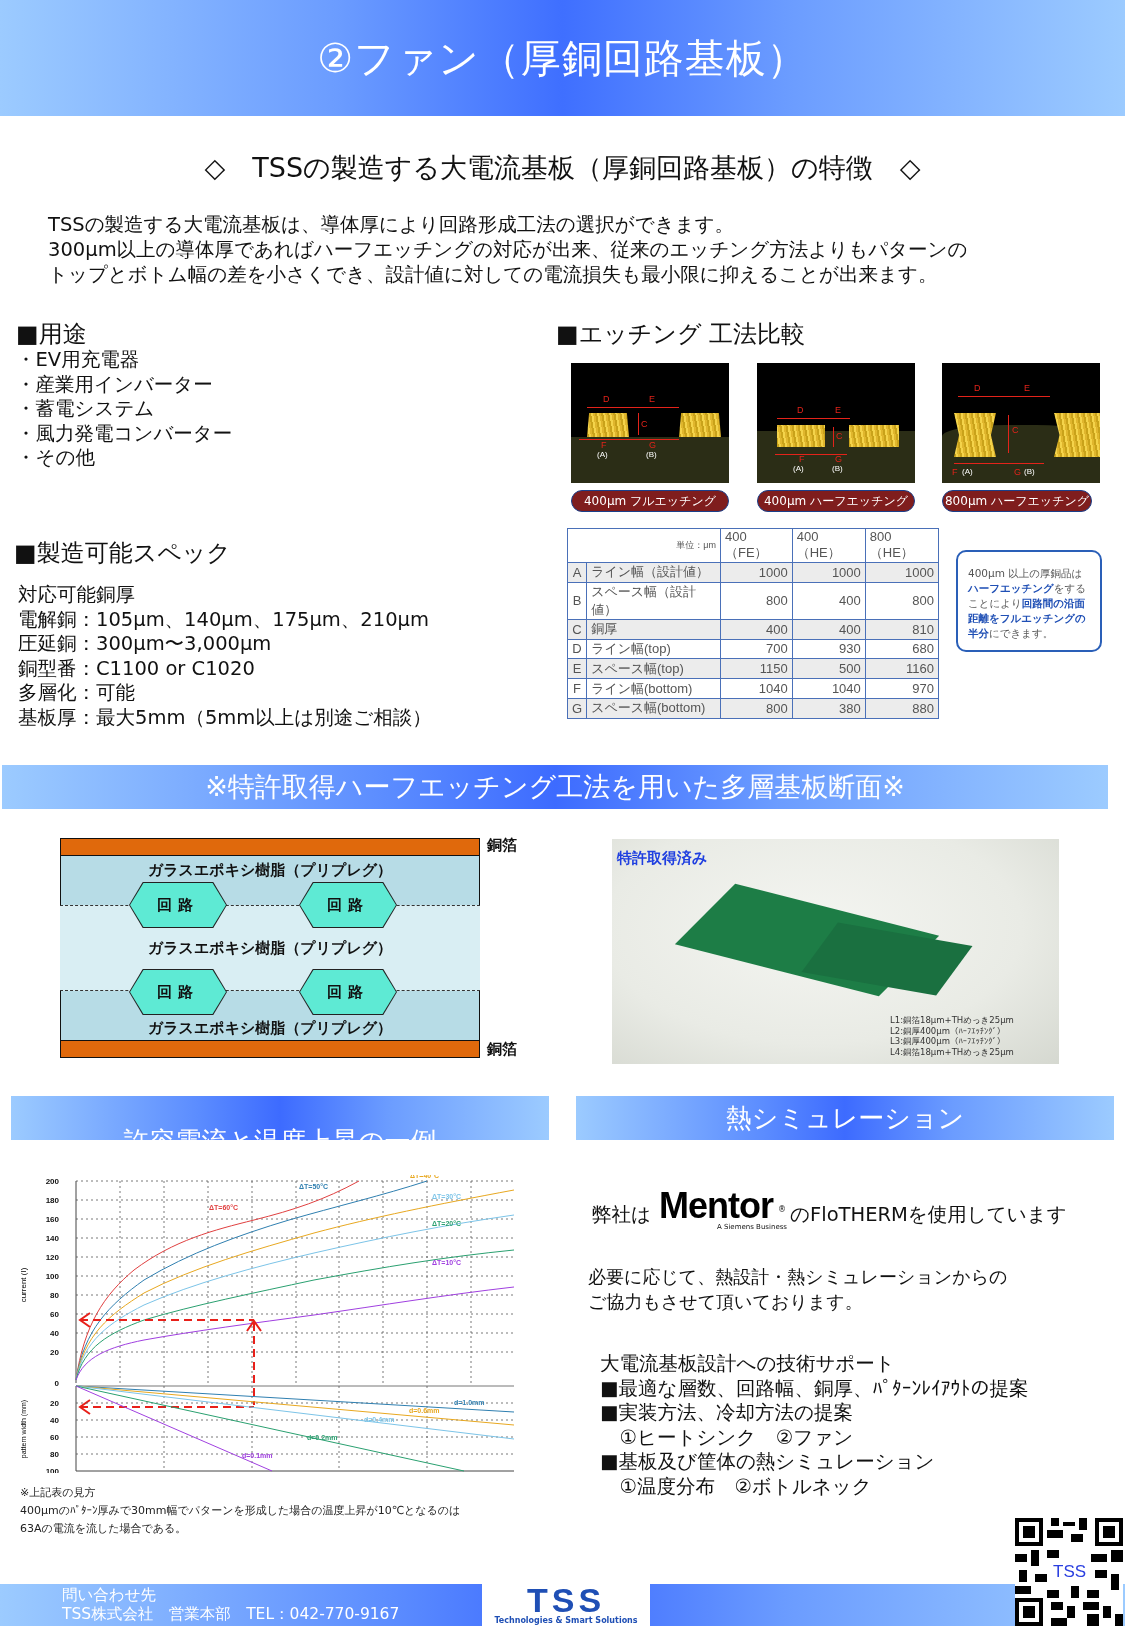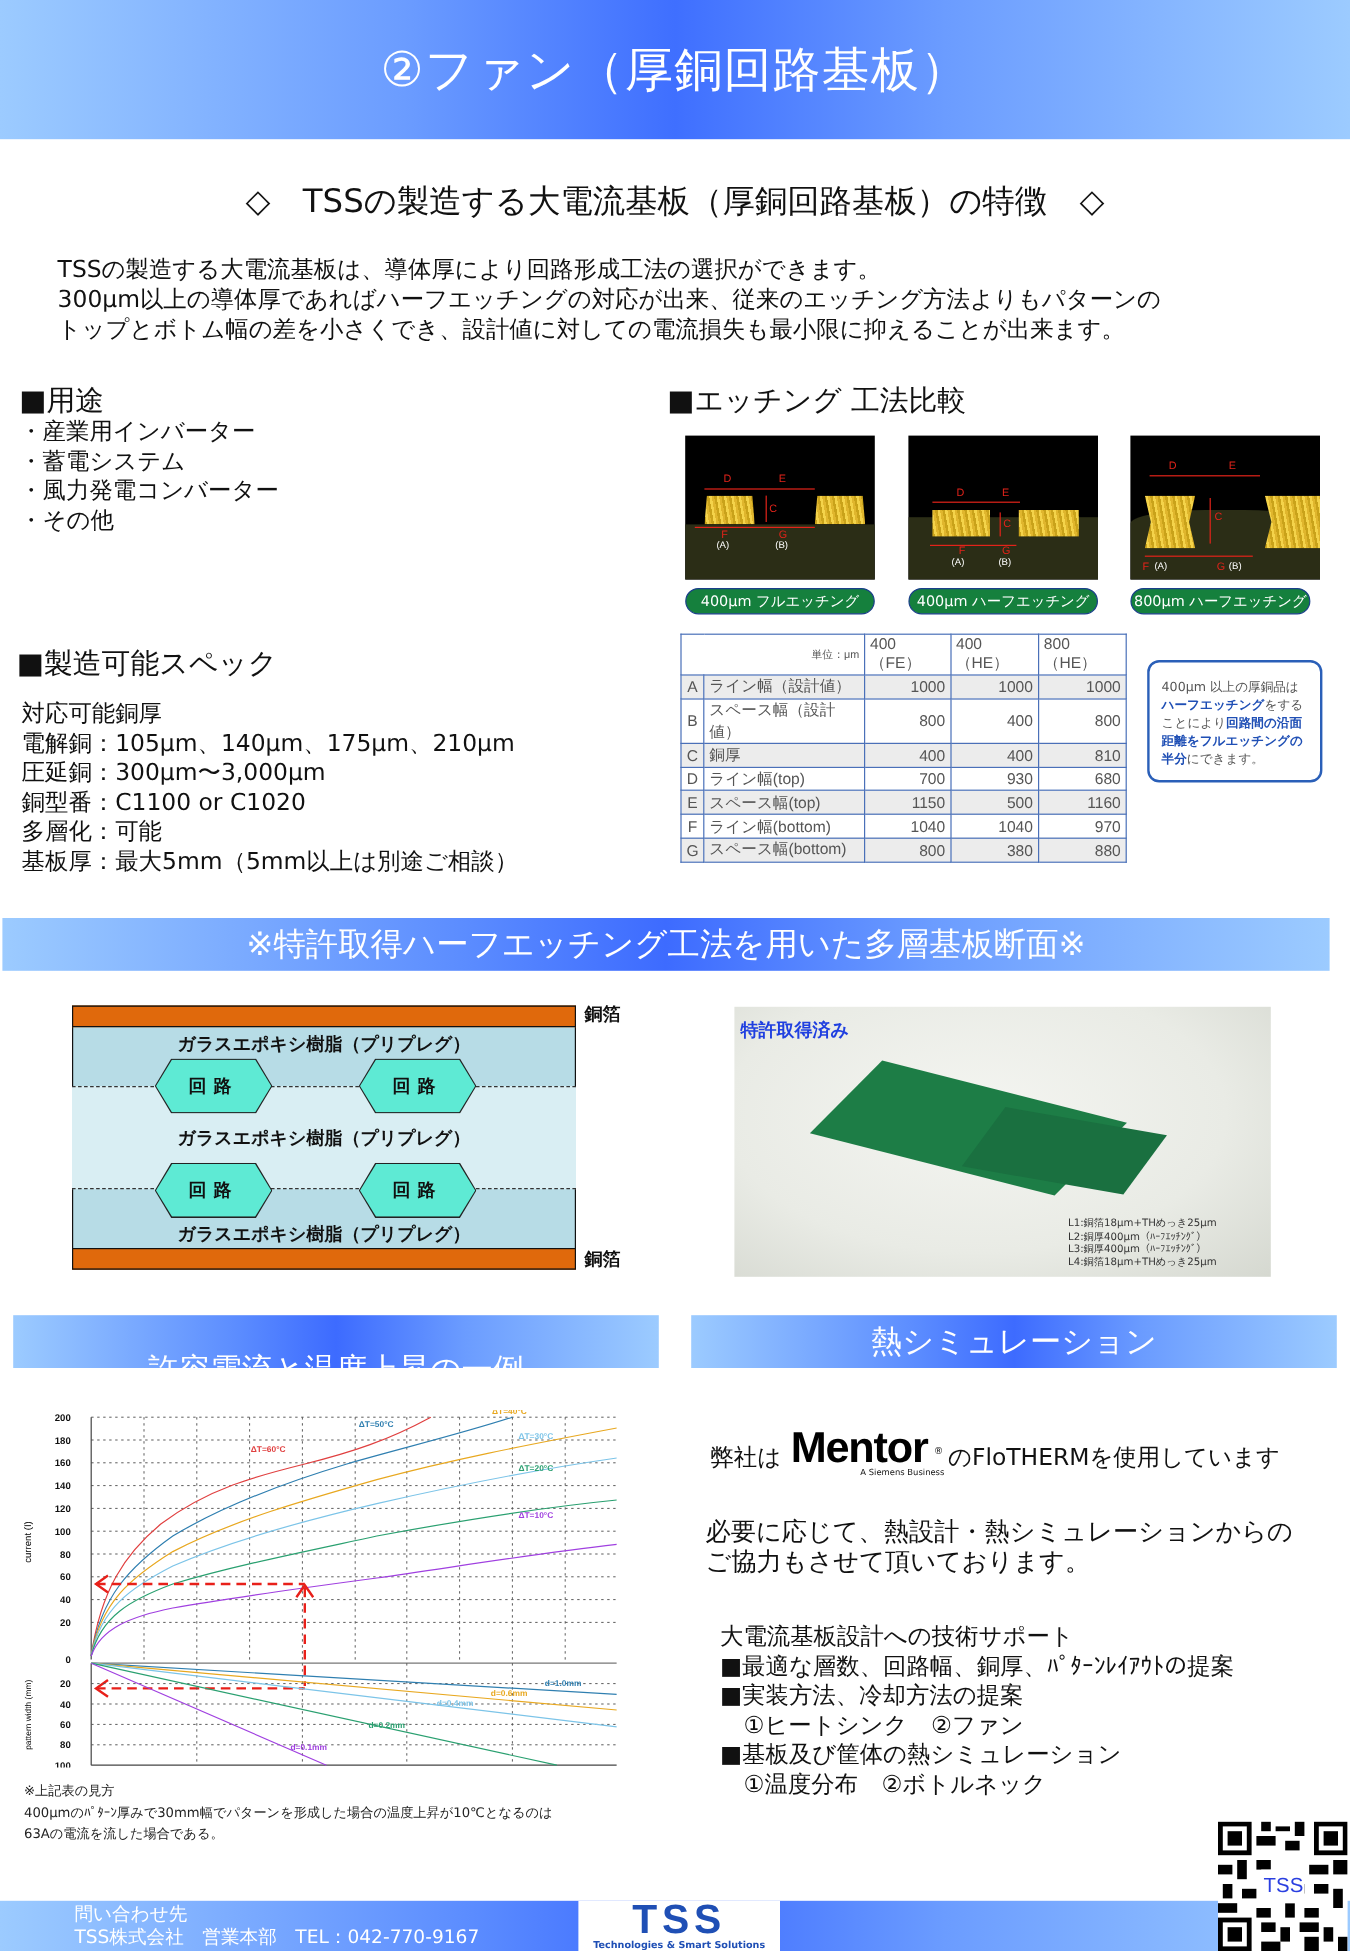--- a/index.html
+++ b/index.html
@@ -19,21 +19,21 @@
   .sec-head { font-size:24px; }
   .list { font-size:19.5px; line-height:24.5px; }
 
   
   .etch { background:#000; overflow:hidden; }
   .etch .sub { position:absolute; left:0; right:0; bottom:0; height:38%; background:#2b2d16; }
   .etch .cu { position:absolute; background: repeating-linear-gradient(80deg,#c9a21a 0 2px,#f4d34a 2px 4px,#e0b62d 4px 6px); }
   .etch .lbl { position:absolute; color:#e3231a; font-size:9px; font-family:"Liberation Sans", sans-serif; }
   .etch .wl { position:absolute; color:#fff; font-size:8px; font-family:"Liberation Sans", sans-serif; }
   .etch .dim { position:absolute; background:#e3231a; }
-  .pill { background:#15803d; color:#fff; border-radius:12px; font-size:12px; text-align:center; line-height:20px; border:1px solid #1b3f8a; }
+  .pill { background:#7f1d1d; color:#fff; border-radius:12px; font-size:12px; text-align:center; line-height:20px; border:1px solid #1b3f8a; }
 
   
   #spec-table { border-collapse:collapse; font-size:13px; color:#555; font-family:"Liberation Sans", sans-serif; }
   #spec-table td, #spec-table th { border:1.5px solid #4a70b8; height:19.8px; padding:0 4px; font-weight:normal; }
   #spec-table tr:nth-child(even) td { background:#ececec; }
   #spec-table .num { text-align:right; }
   #spec-table .letter { text-align:center; width:18px; border-right:1.5px solid #4a70b8; }
   #spec-table th.unit { text-align:right; font-size:9px; }
   #spec-table th { text-align:left; }
 
@@ -65,20 +65,21 @@
 
 <div id="intro" class="abs">
   <div>TSSの製造する大電流基板は、導体厚により回路形成工法の選択ができます。</div>
   <div>300μm以上の導体厚であればハーフエッチングの対応が出来、従来のエッチング方法よりもパターンの</div>
   <div>トップとボトム幅の差を小さくでき、設計値に対しての電流損失も最小限に抑えることが出来ます。</div>
 </div>
 
 <div class="abs" style="left:16px; top:318px;">
   <div class="sec-head">■用途</div>
   <div class="list" style="margin-top:-2px;">
+    <div>・EV用充電器</div>
     <div>・産業用インバーター</div>
     <div>・蓄電システム</div>
     <div>・風力発電コンバーター</div>
     <div>・その他</div>
   </div>
 </div>
 
 <div class="abs" style="left:14px; top:537px;">
   <div class="sec-head">■製造可能スペック</div>
   <div class="list" style="margin-top:14px; padding-left:4px; font-size:19.5px; line-height:24.5px;">
@@ -378,21 +379,21 @@
 <div class="abs" style="left:592px; top:1185px; display:flex; align-items:center;">
   <span style="font-size:19.5px;">弊社は</span>
   <span style="position:relative; display:inline-block; margin:0 4px 16px 8px;">
     <span style="font-family:'Liberation Sans', sans-serif; font-weight:bold; font-size:36px; letter-spacing:-1px; color:#000;">Mentor</span>
     <sup style="font-size:8px;">®</sup>
     <span style="position:absolute; left:58px; top:38px; font-size:7px; white-space:nowrap;">A Siemens Business</span>
   </span>
   <span style="font-size:19.5px;">のFloTHERMを使用しています</span>
 </div>
 
-<div class="abs" style="left:588px; top:1264px; font-size:21px; line-height:25px;">
+<div class="abs" style="left:588px; top:1264px; font-size:18px; line-height:25px;">
   <div>必要に応じて、熱設計・熱シミュレーションからの</div>
   <div>ご協力もさせて頂いております。</div>
 </div>
 
 <div class="abs" style="left:600px; top:1352px; font-size:19.5px; line-height:24.5px;">
   <div>大電流基板設計への技術サポート</div>
   <div>■最適な層数、回路幅、銅厚、ﾊﾟﾀｰﾝﾚｲｱｳﾄの提案</div>
   <div>■実装方法、冷却方法の提案</div>
   <div>　①ヒートシンク　②ファン</div>
   <div>■基板及び筐体の熱シミュレーション</div>

